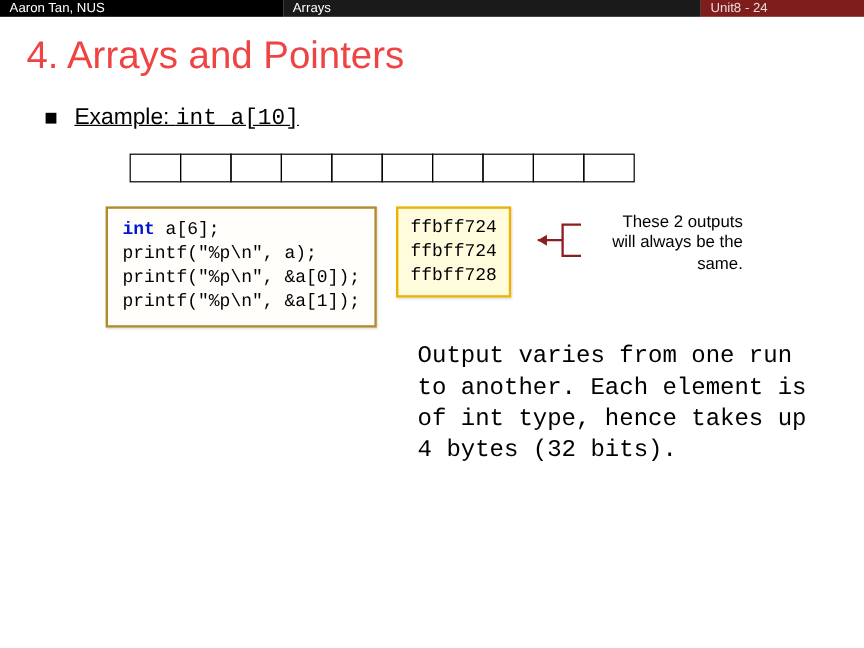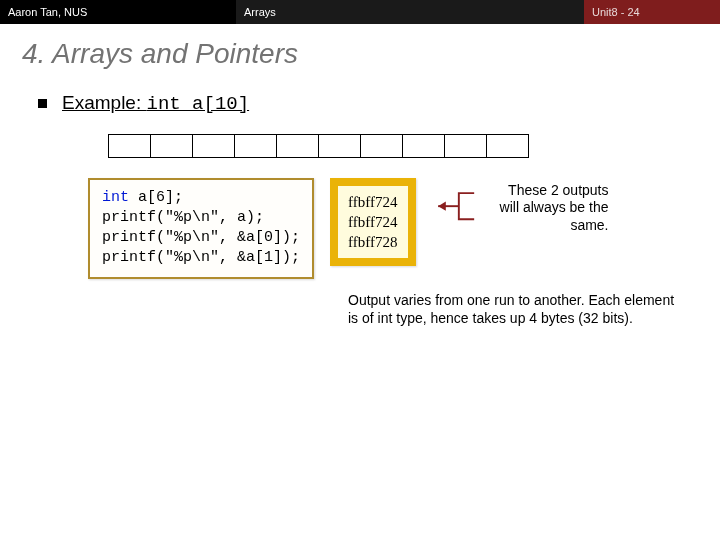--- a/index.html
+++ b/index.html
@@ -10,37 +10,36 @@
   }
   .slide {
     width: 720px;
     height: 540px;
     position: relative;
     background: #fff;
     overflow: hidden;
   }
   .topbar {
     display: flex;
-    height: 24px;
+    height: 14px;
     font-size: 11px;
     color: #fff;
   }
   .topbar > div {
     display: flex;
     align-items: center;
     padding: 0 8px;
   }
   .tb-left { background: #000; width: 220px; }
   .tb-mid  { background: #1a1a1a; flex: 1; }
   .tb-right{ background: #7f1d1d; width: 120px; color: #e8d8d8; }
   .title {
-    font-size: 28px;
+    font-size: 32px;
     padding: 14px 22px 6px 22px;
-    color: #737373;
-    font-style: italic;
+    color: #ef4444;
   }
   .body {
     padding: 4px 28px 0 38px;
     font-size: 19px;
     line-height: 1.35;
   }
   .bullet {
     position: relative;
     padding: 10px 0 10px 24px;
     text-decoration: underline;
@@ -88,48 +87,49 @@
     border: 2px solid #b08c2e;
     background: #fffefb;
     padding: 8px 12px;
     font-family: "Courier New", monospace;
     font-size: 15px;
     line-height: 1.35;
     white-space: pre;
     box-shadow: 1px 1px 2px rgba(0,0,0,.15);
   }
   .outbox {
-    border: 8px solid #eab308;
+    border: 2px solid #eab308;
     background: #fffcdd;
     padding: 6px 10px;
-    font-family: Liberation Serif, serif;
+    font-family: Liberation Mono, monospace;
     font-size: 15px;
     line-height: 1.35;
     box-shadow: 1px 1px 2px rgba(0,0,0,.15);
   }
   .arrow {
     width: 46px;
     height: 52px;
     margin-top: 6px;
     flex-shrink: 0;
   }
   .sidenote {
     width: 115px;
     font-size: 14px;
     line-height: 1.25;
     margin-top: 4px;
     text-align: right;
   }
   .footnote {
     margin: 12px 0 0 310px;
     width: 330px;
-    font-size: 14px;
+    font-size: 20px;
     line-height: 1.3;
+    font-family: Liberation Mono, monospace;
   }
-  .kw { color: #0018d4; font-weight: normal; }
+  .kw { color: #0018d4; font-weight: bold; }
 </style>
 </head>
 <body>
 
 <div class="slide">
 
   <div class="topbar">
     <div class="tb-left">Aaron Tan, NUS</div>
     <div class="tb-mid">Arrays</div>
     <div class="tb-right">Unit8 - 24</div>

